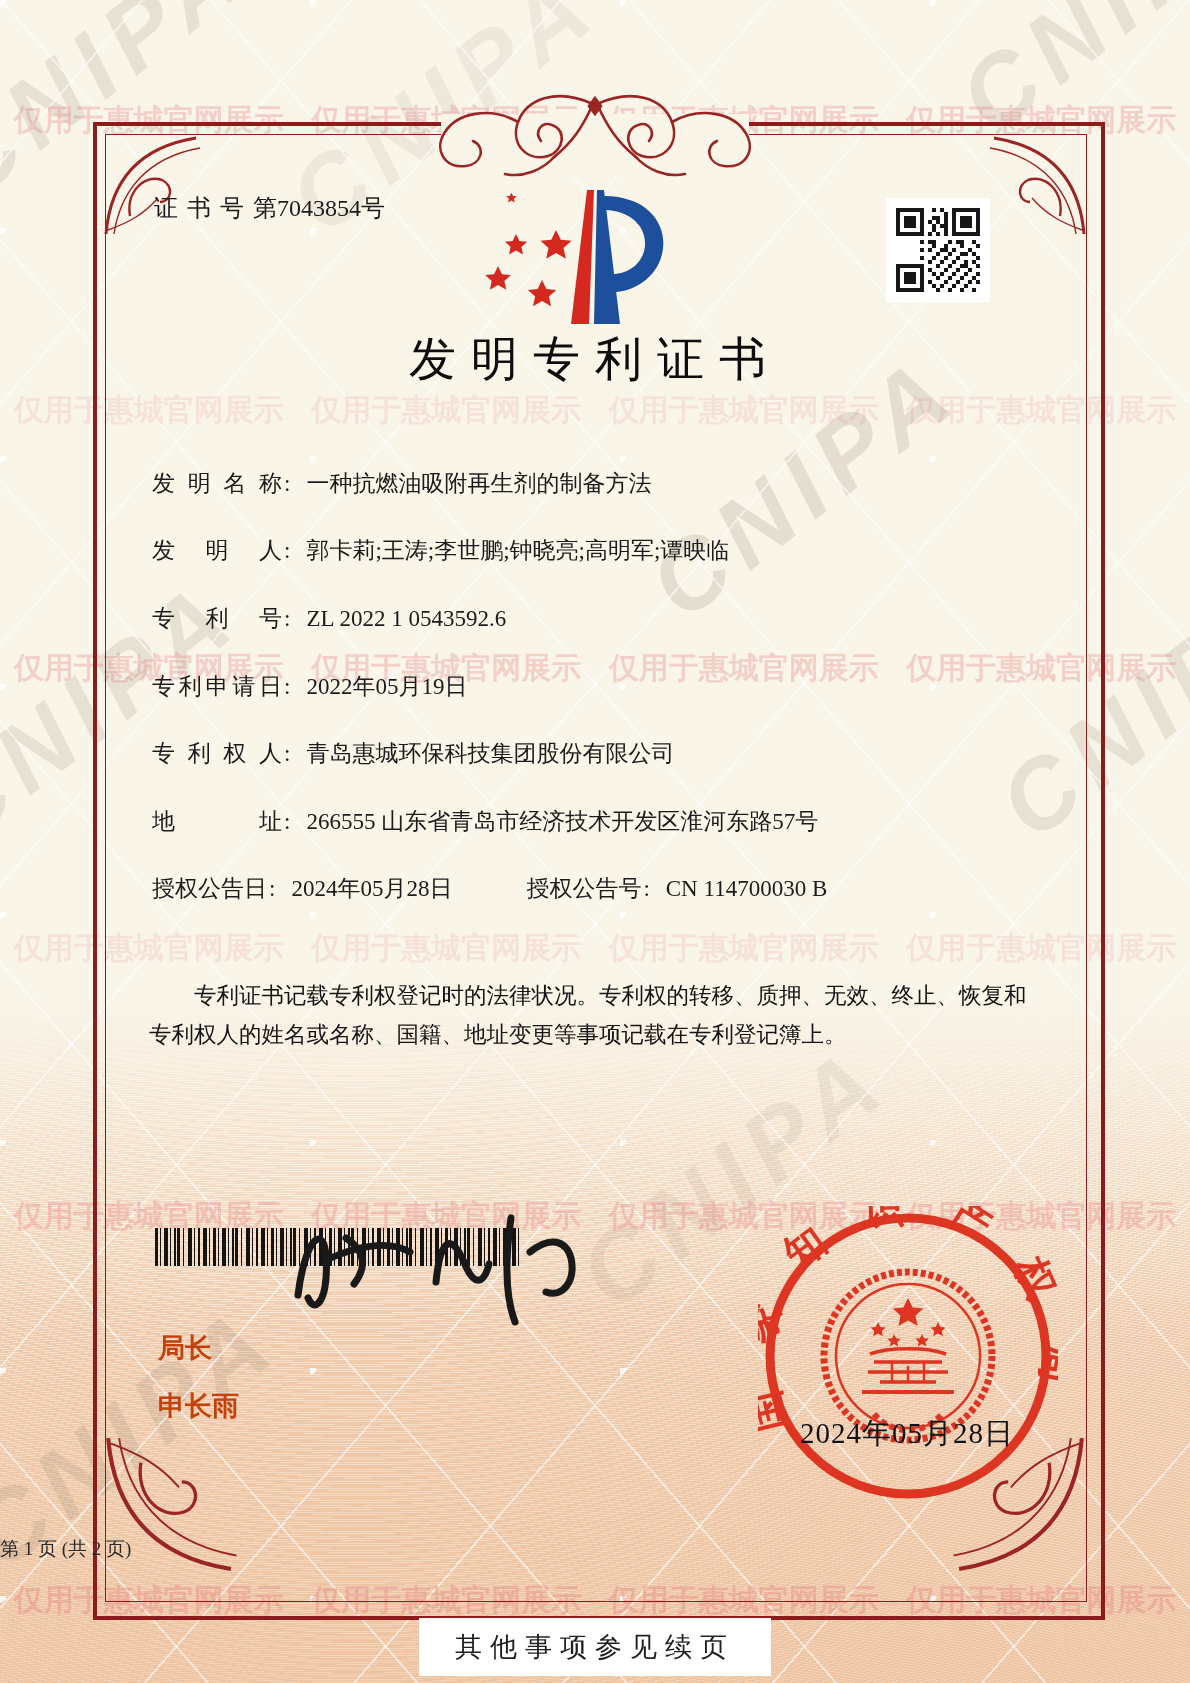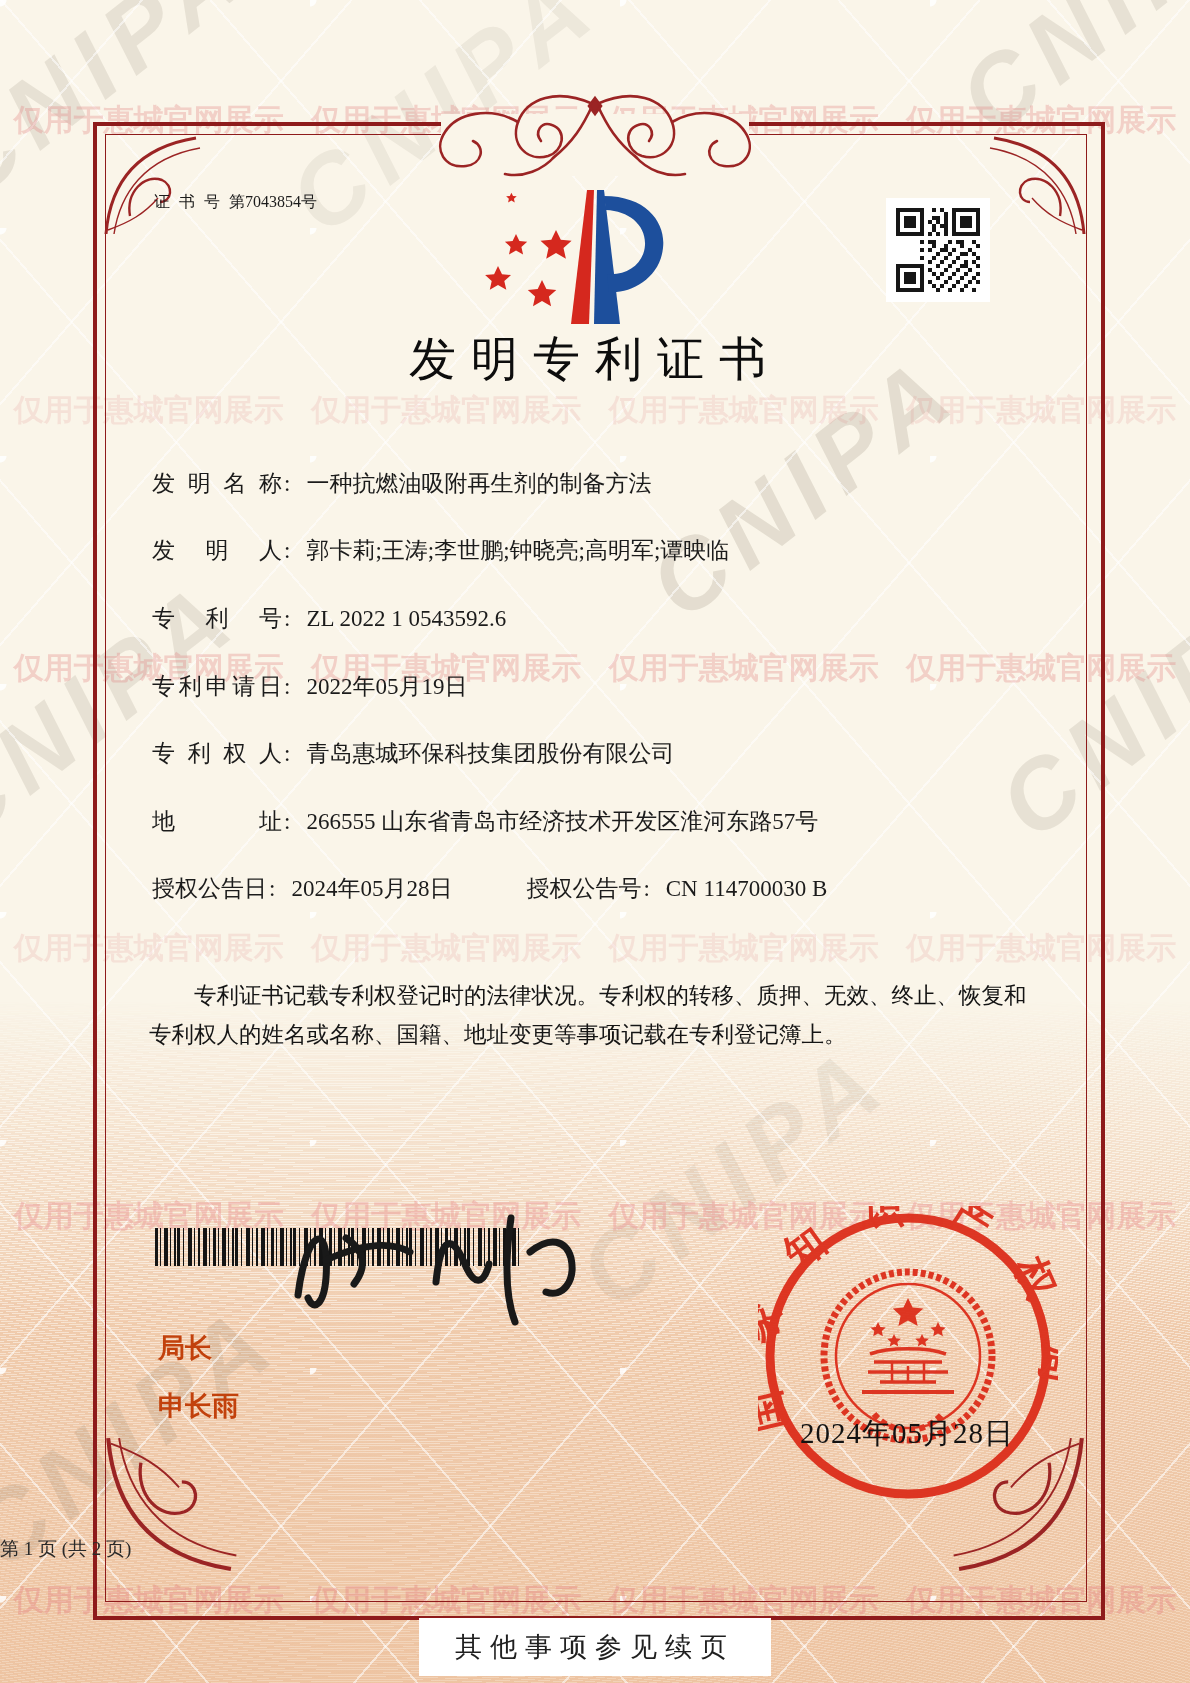--- a/index.html
+++ b/index.html
@@ -33,21 +33,21 @@
     font-family:"Liberation Sans","DejaVu Sans",sans-serif;font-weight:700;font-size:30px;
     color:rgba(224,122,122,.30);white-space:nowrap;pointer-events:none;}
   .band.faint{color:rgba(224,122,122,.16);}
 
   
   .frame-outer{position:absolute;left:93px;top:122px;width:1004px;height:1490px;border:4px solid #8e1b1b;z-index:4;}
   .frame-inner{position:absolute;left:105px;top:134px;width:980px;height:1466px;border:1px solid #8e1b1b;z-index:4;}
   .orn{position:absolute;z-index:5;}
 
   
-  .certno{position:absolute;left:154px;top:192px;z-index:6;font-size:16px;}
+  .certno{position:absolute;left:154px;top:192px;z-index:6;font-size:24px;}
   .certno .sp{letter-spacing:9px;}
   .logo{position:absolute;left:468px;top:184px;z-index:6;}
   .qrbox{position:absolute;left:886px;top:198px;width:104px;height:104px;background:#fff;z-index:6;
          display:flex;align-items:center;justify-content:center;}
   .title{position:absolute;left:0;top:328px;width:1190px;text-align:center;z-index:6;
          font-size:47px;font-weight:400;letter-spacing:15px;color:#0d0d0d;}
 
   
   .rows{position:absolute;left:152px;top:468px;width:905px;z-index:6;font-size:23px;}
   .row{position:absolute;left:0;display:flex;align-items:baseline;white-space:nowrap;}

